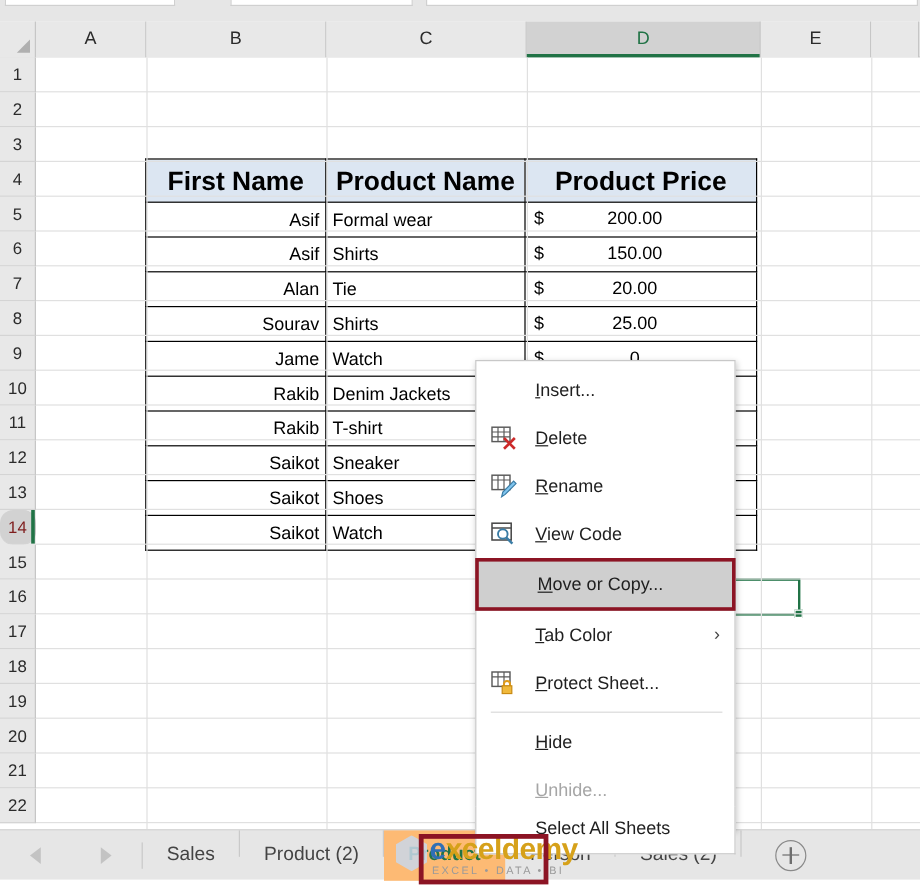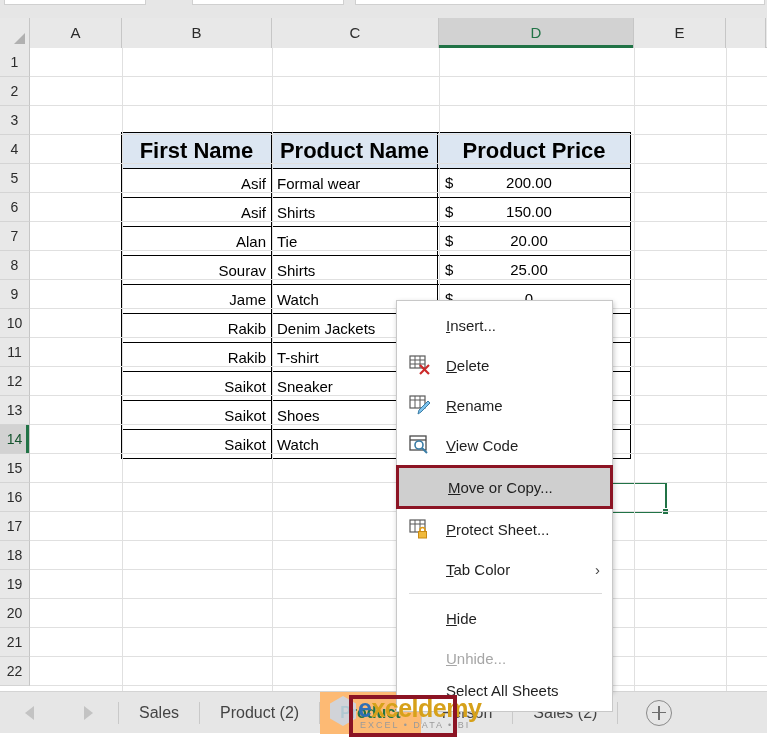--- a/index.html
+++ b/index.html
@@ -61,21 +61,21 @@
     background: #e8e8e8;
   }
   .row-head {
     width: 30px; height: 29px; line-height: 28px;
     text-align: center; font-size: 14px; color: #2b2b2b;
     background: #e8e8e8;
     border-bottom: 1px solid #d4d4d4;
     border-right: 1px solid #c6c6c6;
     position: relative;
   }
-  .row-head.sel { background: #d2d2d2; color: #14532d; }
+  .row-head.sel { background: #d2d2d2; color: #7f1d1d; border-radius: 11px; }
   .row-head.sel::after {
     content: ""; position: absolute; right: 0; top: 0; bottom: 0;
     width: 3px; background: #217346;
   }
 
   
   .grid {
     position: absolute; left: 30px; top: 48px;
     width: 737px; height: 643px;
     background: #ffffff;
@@ -445,37 +445,37 @@
             <line x1="13" y1="13" x2="18" y2="18" stroke="#3a7ca5" stroke-width="2"></line>
           </svg>
         </span>
         <span class="lbl"><span class="u">V</span>iew Code</span>
       </div>
       <div class="ctx-item highlight">
         <span class="ic"></span>
         <span class="lbl"><span class="u">M</span>ove or Copy...</span>
       </div>
       <div class="ctx-item">
+        <span class="ic"></span>
+        <span class="lbl"><span class="u">T</span>ab Color</span>
+        <span class="arrow">›</span>
+      </div>
+      <div class="ctx-item">
         <span class="ic">
           <svg width="22" height="20" viewBox="0 0 22 20">
             <rect x="1" y="1" width="15" height="12" fill="#fff" stroke="#5a5a5a" stroke-width="1.2"></rect>
             <line x1="1" y1="5" x2="16" y2="5" stroke="#5a5a5a" stroke-width="1"></line>
             <line x1="6" y1="1" x2="6" y2="13" stroke="#5a5a5a" stroke-width="1"></line>
             <line x1="11" y1="1" x2="11" y2="13" stroke="#5a5a5a" stroke-width="1"></line>
             <path d="M11 13 v-2 a2.5 2.5 0 0 1 5 0 v2" fill="none" stroke="#e09b18" stroke-width="1.6"></path>
             <rect x="9.5" y="12.5" width="8" height="6.5" fill="#f0b93b" stroke="#c98a12" stroke-width="1"></rect>
           </svg>
         </span>
         <span class="lbl"><span class="u">P</span>rotect Sheet...</span>
       </div>
-      <div class="ctx-item">
-        <span class="ic"></span>
-        <span class="lbl"><span class="u">T</span>ab Color</span>
-        <span class="arrow">›</span>
-      </div>
       <div class="ctx-sep"></div>
       <div class="ctx-item">
         <span class="ic"></span>
         <span class="lbl"><span class="u">H</span>ide</span>
       </div>
       <div class="ctx-item disabled">
         <span class="ic"></span>
         <span class="lbl"><span class="u">U</span>nhide...</span>
       </div>
       <div class="ctx-sep"></div>
@@ -484,21 +484,21 @@
   <div class="ctx-tail">
       <span class="lbl"><span class="u">S</span>elect All Sheets</span>
     </div>
 
   <div class="tabbar">
     <div class="nav-arrows">
       <div class="nav-arrow-l"></div>
       <div class="nav-arrow-r"></div>
     </div>
     <div class="tab-div"></div>
-    <div id="tabs" style="display:flex;align-items:center">
+    <div id="tabs" style="display:flex;align-items:flex-start">
         <div class="tab">Sales</div>
         <div class="tab-div"></div>
         <div class="tab">Product (2)</div>
         <div class="tab-div"></div>
         <div class="tab active">Product</div>
         <div class="tab-div"></div>
         <div class="tab">Person</div>
         <div class="tab-div"></div>
         <div class="tab">Sales (2)</div>
         <div class="tab-div"></div>

